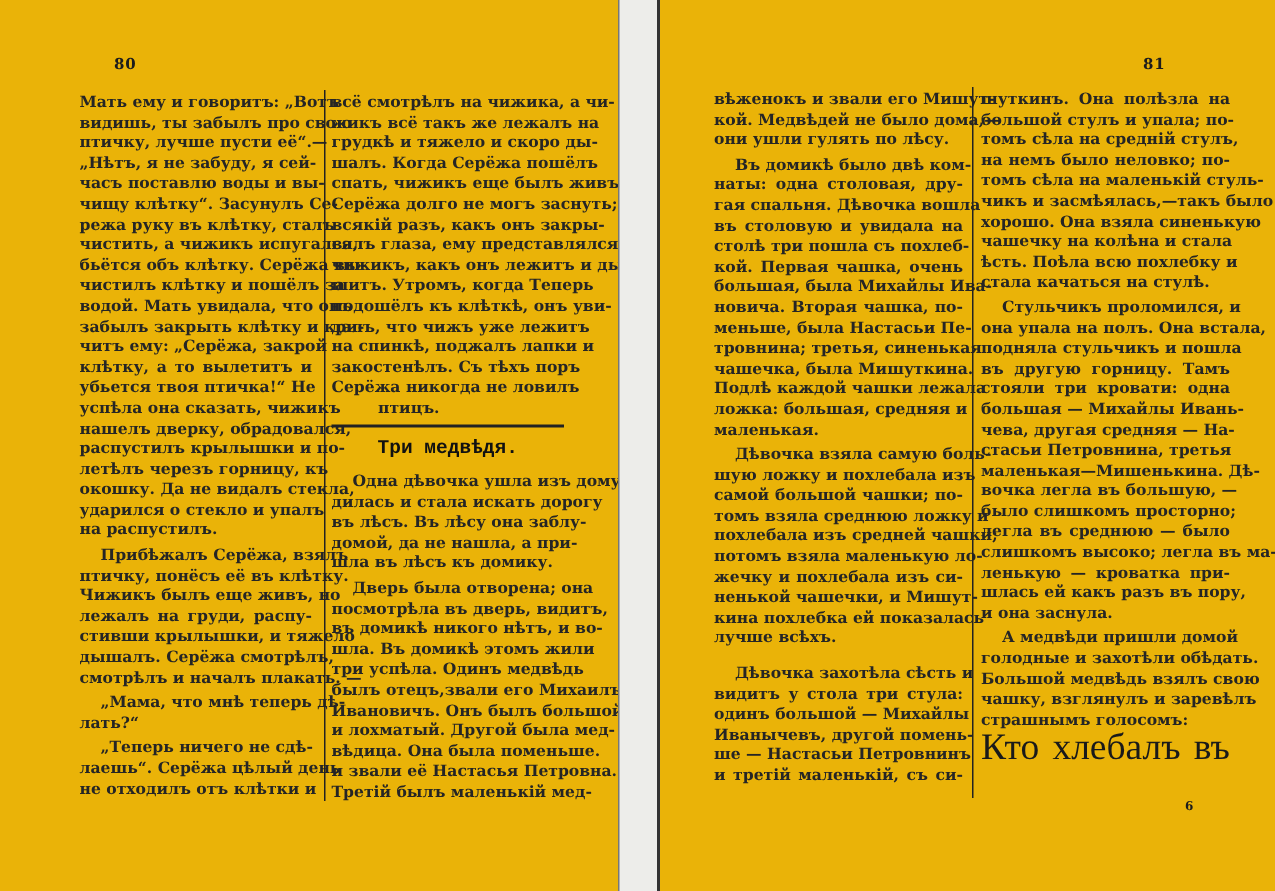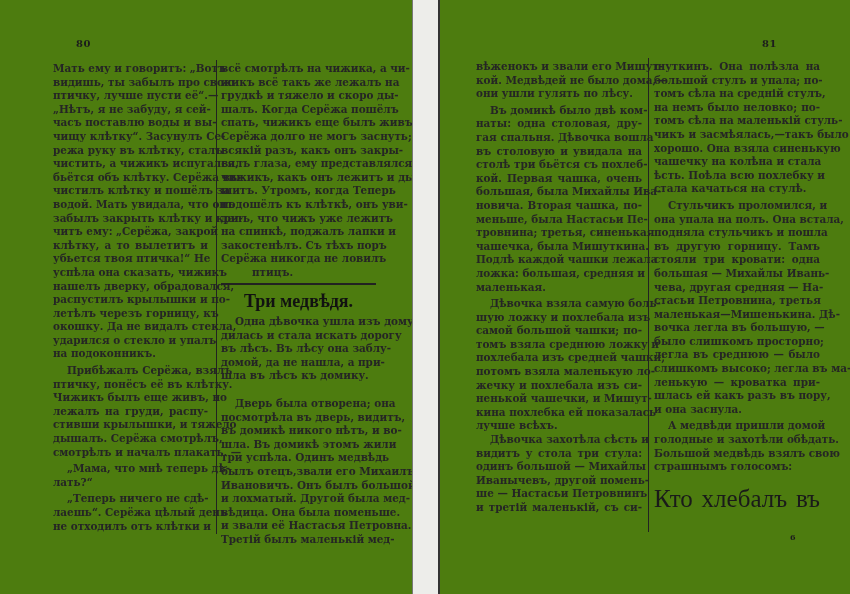--- a/index.html
+++ b/index.html
@@ -6,43 +6,43 @@
   body {
     width:850px; height:594px; overflow:hidden;
     background:#e9e9e6;
     font-family:"DejaVu Serif", serif;
     color:#1c1c1c;
     position:relative;
   }
   .spread { position:absolute; inset:0; }
   .page {
     position:absolute; top:0; height:594px;
-    background:#4d7c0f;
+    background:#eab308;
   }
   .page.left { left:0; width:412px; border-right:2px solid #222; }
   .page.right { left:438px; width:412px; border-left:2px solid #333; }
   .gutter {
     position:absolute; left:412px; width:26px; top:0; height:594px;
     background:#ededea;
     border-left:1px solid #777;
   }
   .topshade { position:absolute; left:0; top:0; width:850px; height:8px; background:linear-gradient(#cfcfcb,#f1f1ee); }
   .pagenum {
     position:absolute; font-size:10px; font-weight:bold; letter-spacing:0.5px;
   }
   .col {
     position:absolute; font-size:10.4px; line-height:13.6px;
     text-align:justify; font-weight:bold; color:#252525;
   }
   .col .line { display:block; text-align:justify; text-align-last:justify; white-space:nowrap; }
   .vrule { position:absolute; width:1px; background:#222; }
   .hrule { position:absolute; height:2px; background:#222; }
   .title {
-    position:absolute; font-family:Liberation Serif, serif; font-weight:bold;
-    font-size:18px; text-align:center; color:#111;
+    position:absolute; font-family:Liberation Mono, monospace; font-weight:bold;
+    font-size:13px; text-align:center; color:#111;
   }
   .big {
     position:absolute; font-family:"Liberation Serif", serif; font-size:25px;
     text-align:center; color:#1a1a1a; line-height:26px;
   }
   .sig { position:absolute; font-size:8px; font-weight:bold; }
 </style>
 </head>
 <body>
 
@@ -67,21 +67,21 @@
         <span class="line">забылъ закрыть клѣтку и кри-</span>
         <span class="line">читъ ему: „Серёжа, закрой</span>
         <span class="line">клѣтку, а то вылетитъ и</span>
         <span class="line">убьется твоя птичка!“ Не</span>
         <span class="line">успѣла она сказать, чижикъ</span>
         <span class="line">нашелъ дверку, обрадовался,</span>
         <span class="line">распустилъ крылышки и по-</span>
         <span class="line">летѣлъ черезъ горницу, къ</span>
         <span class="line">окошку. Да не видалъ стекла,</span>
         <span class="line">ударился о стекло и упалъ</span>
-        <span class="line" style="text-align-last: left;">на подоконникъ.</span>
+        <span class="line" style="text-align-last: left;">на распустилъ.</span>
         <span class="line" style="padding-left: 14px; margin-top: 3px;">Прибѣжалъ Серёжа, взялъ</span>
         <span class="line">птичку, понёсъ её въ клѣтку.</span>
         <span class="line">Чижикъ былъ еще живъ, но</span>
         <span class="line">лежалъ на груди, распу-</span>
         <span class="line">стивши крылышки, и тяжело</span>
         <span class="line">дышалъ. Серёжа смотрѣлъ,</span>
         <span class="line">смотрѣлъ и началъ плакать. —</span>
         <span class="line" style="padding-left: 14px; margin-top: 3px;">„Мама, что мнѣ теперь дѣ-</span>
         <span class="line" style="text-align-last: left;">лать?“</span>
         <span class="line" style="padding-left: 14px; margin-top: 3px;">„Теперь ничего не сдѣ-</span>
@@ -108,21 +108,21 @@
         <span class="line" style="text-align-last: left; margin-left: 31px;">птицъ.</span>
       </div>
     <div class="hrule" style="left:221px;top:283px;width:155px;"></div>
     <div class="title" style="left:221px;top:291px;width:155px;">Три медвѣдя.</div>
     <div class="col" id="lc3" style="left:221px;top:312px;width:155px;">
         <span class="line" style="padding-left: 14px; margin-top: 3px;">Одна дѣвочка ушла изъ дому</span>
         <span class="line">дилась и стала искать дорогу</span>
         <span class="line">въ лѣсъ. Въ лѣсу она заблу-</span>
         <span class="line">домой, да не нашла, а при-</span>
         <span class="line" style="text-align-last: left;">шла въ лѣсъ къ домику.</span>
-        <span class="line" style="padding-left: 14px; margin-top: 14px;">Дверь была отворена; она</span>
+        <span class="line" style="padding-left: 14px; margin-top: 3px;">Дверь была отворена; она</span>
         <span class="line">посмотрѣла въ дверь, видитъ,</span>
         <span class="line">въ домикѣ никого нѣтъ, и во-</span>
         <span class="line">шла. Въ домикѣ этомъ жили</span>
         <span class="line">три успѣла. Одинъ медвѣдь</span>
         <span class="line">былъ отецъ,звали его Михаилъ</span>
         <span class="line">Ивановичъ. Онъ былъ большой</span>
         <span class="line">и лохматый. Другой была мед-</span>
         <span class="line">вѣдица. Она была поменьше.</span>
         <span class="line">и звали её Настасья Петровна.</span>
         <span class="line">Третій былъ маленькій мед-</span>
@@ -135,41 +135,41 @@
     <div class="pagenum" style="left:322px;top:38px;">81</div>
 
     <div class="col" id="rc1" style="left:36px;top:60px;width:166px;">
         <span class="line">вѣженокъ и звали его Мишут-</span>
         <span class="line">кой. Медвѣдей не было дома,—</span>
         <span class="line" style="text-align-last: left;">они ушли гулять по лѣсу.</span>
         <span class="line" style="padding-left: 14px; margin-top: 3px;">Въ домикѣ было двѣ ком-</span>
         <span class="line">наты: одна столовая, дру-</span>
         <span class="line">гая спальня. Дѣвочка вошла</span>
         <span class="line">въ столовую и увидала на</span>
-        <span class="line">столѣ три бьётся съ похлеб-</span>
+        <span class="line">столѣ три пошла съ похлеб-</span>
         <span class="line">кой. Первая чашка, очень</span>
         <span class="line">большая, была Михайлы Ива-</span>
         <span class="line">новича. Вторая чашка, по-</span>
         <span class="line">меньше, была Настасьи Пе-</span>
         <span class="line">тровнина; третья, синенькая</span>
         <span class="line">чашечка, была Мишуткина.</span>
         <span class="line">Подлѣ каждой чашки лежала</span>
         <span class="line">ложка: большая, средняя и</span>
         <span class="line" style="text-align-last: left;">маленькая.</span>
         <span class="line" style="padding-left: 14px; margin-top: 3px;">Дѣвочка взяла самую боль-</span>
         <span class="line">шую ложку и похлебала изъ</span>
         <span class="line">самой большой чашки; по-</span>
         <span class="line">томъ взяла среднюю ложку и</span>
         <span class="line">похлебала изъ средней чашки;</span>
         <span class="line">потомъ взяла маленькую ло-</span>
         <span class="line">жечку и похлебала изъ си-</span>
         <span class="line">ненькой чашечки, и Мишут-</span>
         <span class="line">кина похлебка ей показалась</span>
         <span class="line" style="text-align-last: left;">лучше всѣхъ.</span>
-        <span class="line" style="padding-left: 14px; margin-top: 0;">Дѣвочка захотѣла сѣсть и</span>
+        <span class="line" style="padding-left: 14px; margin-top: 10px;">Дѣвочка захотѣла сѣсть и</span>
         <span class="line">видитъ у стола три стула:</span>
         <span class="line">одинъ большой — Михайлы</span>
         <span class="line">Иванычевъ, другой помень-</span>
         <span class="line">ше — Настасьи Петровнинъ</span>
         <span class="line">и третій маленькій, съ си-</span>
       </div>
     <div class="vrule" style="left:208px;top:58px;height:474px;"></div>
     <div class="col" id="rc2" style="left:214px;top:60px;width:166px;">
         <span class="line">шуткинъ. Она полѣзла на</span>
         <span class="line">большой стулъ и упала; по-</span>
@@ -193,18 +193,19 @@
         <span class="line">вочка легла въ большую, —</span>
         <span class="line">было слишкомъ просторно;</span>
         <span class="line">легла въ среднюю — было</span>
         <span class="line">слишкомъ высоко; легла въ ма-</span>
         <span class="line">ленькую — кроватка при-</span>
         <span class="line">шлась ей какъ разъ въ пору,</span>
         <span class="line" style="text-align-last: left;">и она заснула.</span>
         <span class="line" style="padding-left: 14px; margin-top: 3px;">А медвѣди пришли домой</span>
         <span class="line">голодные и захотѣли обѣдать.</span>
         <span class="line">Большой медвѣдь взялъ свою</span>
+        <span class="line">чашку, взглянулъ и заревѣлъ</span>
         <span class="line" style="text-align-last: left;">страшнымъ голосомъ:</span>
       </div>
     <div class="big" style="left:214px;top:486px;width:166px;text-align-last:justify;">Кто хлебалъ въ</div>
     <div class="sig" style="left:350px;top:532px;">6</div>
   </div>
 </div>
 
 </body></html>

